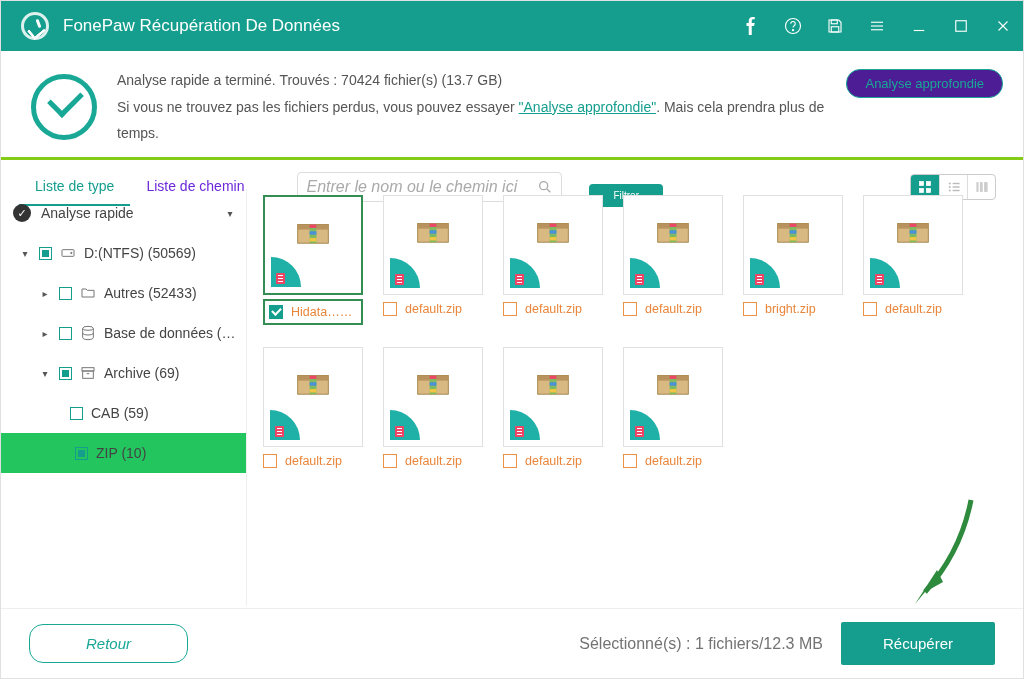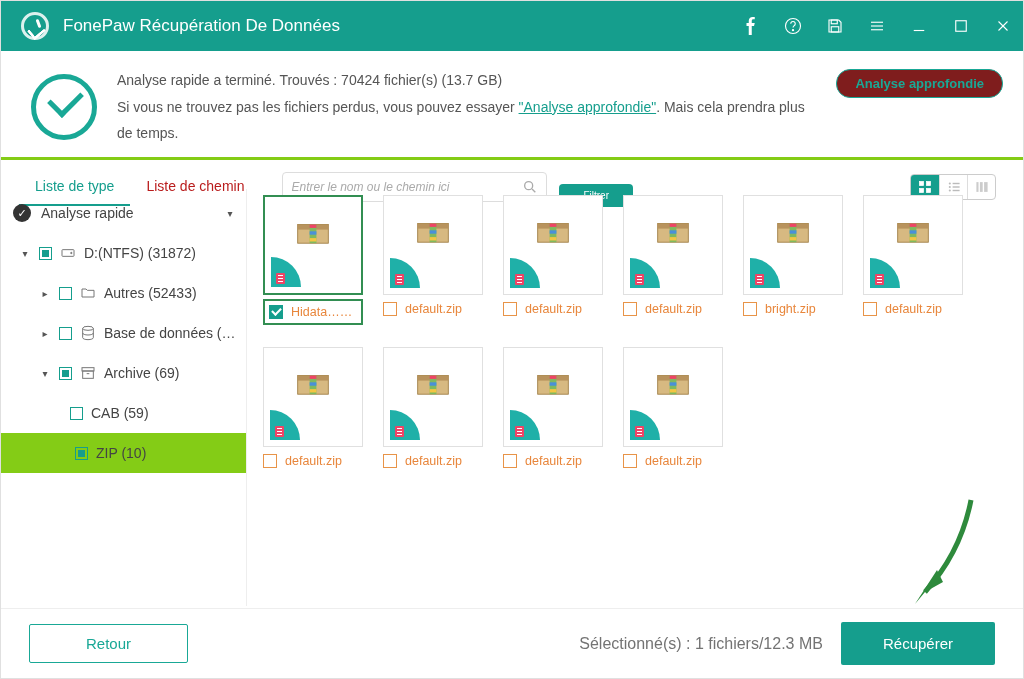--- a/index.html
+++ b/index.html
@@ -14,45 +14,45 @@
   .titlebar-icons { display: flex; gap: 22px; align-items: center; color:#fff; }
   .ti { width: 20px; height: 20px; display:flex; align-items:center; justify-content:center; cursor:pointer; font-size:18px; }
   .ti svg { width:18px; height:18px; stroke:#fff; fill:none; stroke-width:1.5; }
   
   
   .status-row { padding: 16px 20px 10px 30px; display:flex; align-items:center; gap:20px; border-bottom:3px solid #84cc16; }
   .status-check { width:66px; height:66px; border-radius:50%; border:5px solid #19a896; position:relative; flex-shrink:0;}
   .status-check::after{ content:""; position:absolute; left:14px; top:10px; width:26px; height:16px; border-left:5px solid #19a896; border-bottom:5px solid #19a896; transform:rotate(-45deg);}
   .status-text { flex:1; color:#555; font-size:14px; line-height:1.9; }
   .status-link { color:#159e8d; text-decoration:underline; cursor:pointer;}
-  .deep-scan-btn { border:1px solid #19a896; color:#19a896; background:#7f1d1d; border-radius:14px; padding:6px 18px; font-size:13px; cursor:pointer; align-self:flex-start; margin-top:2px;font-weight:bold;}
-  
-  
-  .midrow { display:flex; align-items:center; padding: 8px 24px 0 18px; gap:12px; }
+  .deep-scan-btn { border:1px solid #19a896; color:#19a896; background:#4c1d95; border-radius:14px; padding:6px 18px; font-size:13px; cursor:pointer; align-self:flex-start; margin-top:2px;}
+  
+  
+  .midrow { display:flex; align-items:center; padding: 8px 24px 0 18px; gap:27px; }
   .tabs { display:flex; }
-  .tab { padding:10px 16px 10px; font-size:14px; color:#b91c1c; cursor:pointer; }
+  .tab { padding:10px 16px 10px; font-size:14px; color:#6d28d9; cursor:pointer; }
   .tab.active { color:#159e8d; border-bottom:2px solid #159e8d; font-weight:500; }
   .search-wrap { flex:0 0 265px; border:1px solid #ddd; border-radius:4px; height:30px; display:flex; align-items:center; padding:0 8px; margin-left:10px; }
-  .search-wrap input { border:none; outline:none; flex:1; font-size:12px; color:#555; font-style:italic;}
+  .search-wrap input { border:none; outline:none; flex:1; font-size:16px; color:#555; font-style:italic;}
   .search-wrap input::placeholder{color:#aaa;}
   .search-icon{width:16px;height:16px;stroke:#aaa;fill:none;stroke-width:2;}
   .filter-btn{ background:#159e8d; color:#fff; border:none; border-radius:4px; padding:6px 24px; font-size:10px; cursor:pointer;margin-top:16px;}
   .spacer{flex:1;}
   .view-toggle{display:flex; border:1px solid #ccc; border-radius:4px; overflow:hidden;margin-right:3px;}
   .vt-btn{width:28px;height:24px;display:flex;align-items:center;justify-content:center;cursor:pointer;border-left:1px solid #ddd;}
   .vt-btn:first-child{border-left:none;}
   .vt-btn.active{background:#159e8d;}
   .vt-btn svg{width:14px;height:14px;}
   .vt-btn.active svg *{stroke:#fff;fill:#fff;}
   
   
   .body { position:absolute; top:188px; bottom:72px; left:0; right:0; display:flex; }
   .sidebar { width:246px; border-right:1px solid #eee; overflow:hidden; padding-top:4px;}
   .tree-row{display:flex;align-items:center;height:40px;font-size:14px;color:#444;cursor:pointer;padding-right:6px;white-space:nowrap;}
-  .tree-row.highlight{background:#84cc16;}
+  .tree-row.highlight{background:#22c55e;}
   .chev{width:12px;display:inline-flex;justify-content:center;margin:0 4px;color:#555;font-size:10px;}
   .cbx{width:13px;height:13px;border:1.5px solid #159e8d;margin:0 8px 0 4px;display:inline-flex;align-items:center;justify-content:center;flex-shrink:0;}
   .cbx.partial::after{content:"";width:7px;height:7px;background:#159e8d;}
   .cbx.empty{}
   .tree-icon{width:16px;height:16px;margin-right:8px;fill:none;stroke:#777;stroke-width:1.5;}
   .check-circle{width:18px;height:18px;border-radius:50%;background:#333;color:#fff;display:inline-flex;align-items:center;justify-content:center;font-size:11px;margin-right:10px;margin-left:8px;}
   .tree-label{flex:1;overflow:hidden;text-overflow:ellipsis;}
   
   
   .files{flex:1;padding:6px 16px 0 16px;display:flex;flex-wrap:wrap;gap:22px 20px;align-content:flex-start;overflow:hidden;}
@@ -63,21 +63,21 @@
   .tri-corner{position:absolute;left:6px;bottom:6px;width:32px;height:32px;}
   .file-label{display:flex;align-items:center;margin-top:7px;gap:8px;}
   .fcbx{width:14px;height:14px;border:1.5px solid #e89448;display:flex;align-items:center;justify-content:center;flex-shrink:0;}
   .fcbx.checked{background:#159e8d;border-color:#159e8d;}
   .fcbx.checked::after{content:"";width:7px;height:4px;border-left:2px solid #fff;border-bottom:2px solid #fff;transform:rotate(-45deg) translate(1px,-1px);}
   .fname{color:#e8863b;font-size:12.5px;white-space:nowrap;overflow:hidden;text-overflow:ellipsis;}
   .file-card.selected-card .file-label{border:2px solid #328e52;padding:4px;margin-top:4px;}
   
   
   .footer{position:absolute;bottom:0;left:0;right:0;height:70px;border-top:1px solid #eee;display:flex;align-items:center;padding:0 28px;gap:18px;}
-  .back-btn{border:1.5px solid #19a896;color:#19a896;background:#fff;padding:10px 56px;font-size:15px;border-radius:2px;cursor:pointer;}
+  .back-btn{border:1.5px solid #19a896;color:#19a896;background:#fff;padding:10px 56px;font-size:15px;border-radius:14px;cursor:pointer;font-style:italic;}
   .selected-info{margin-left:auto;color:#737373;font-size:16px;text-align:right;}
   .recover-btn{background:#159e8d;color:#fff;border:none;padding:13px 42px;font-size:15px;cursor:pointer;border-radius:2px;}
   
   
   .arrow-note{position:absolute;right:42px;bottom:66px;width:90px;height:120px;pointer-events:none;}
 </style>
 </head>
 <body>
 
 <div class="titlebar">
@@ -191,21 +191,21 @@
       <span class="tree-label">Analyse rapide</span>
       <span class="chev">▾</span>
     </div>
     <div class="tree-row" style="padding-left:14px">
       <span class="chev">▾</span>
       <span class="cbx partial"></span>
       <svg class="tree-icon" viewBox="0 0 24 24">
           <rect x="3" y="7" width="18" height="10" rx="1"></rect>
           <circle cx="17" cy="12" r="1" fill="#777"></circle>
         </svg>
-      <span class="tree-label">D:(NTFS) (31872)</span>
+      <span class="tree-label">D:(NTFS) (50569)</span>
     </div>
     <div class="tree-row" style="padding-left:34px">
       <span class="chev">▸</span>
       <span class="cbx empty"></span>
       <svg class="tree-icon" viewBox="0 0 24 24">
           <path d="M3 6h6l2 2h10v10H3z"></path>
         </svg>
       <span class="tree-label">Autres (52433)</span>
     </div>
     <div class="tree-row" style="padding-left:34px">

